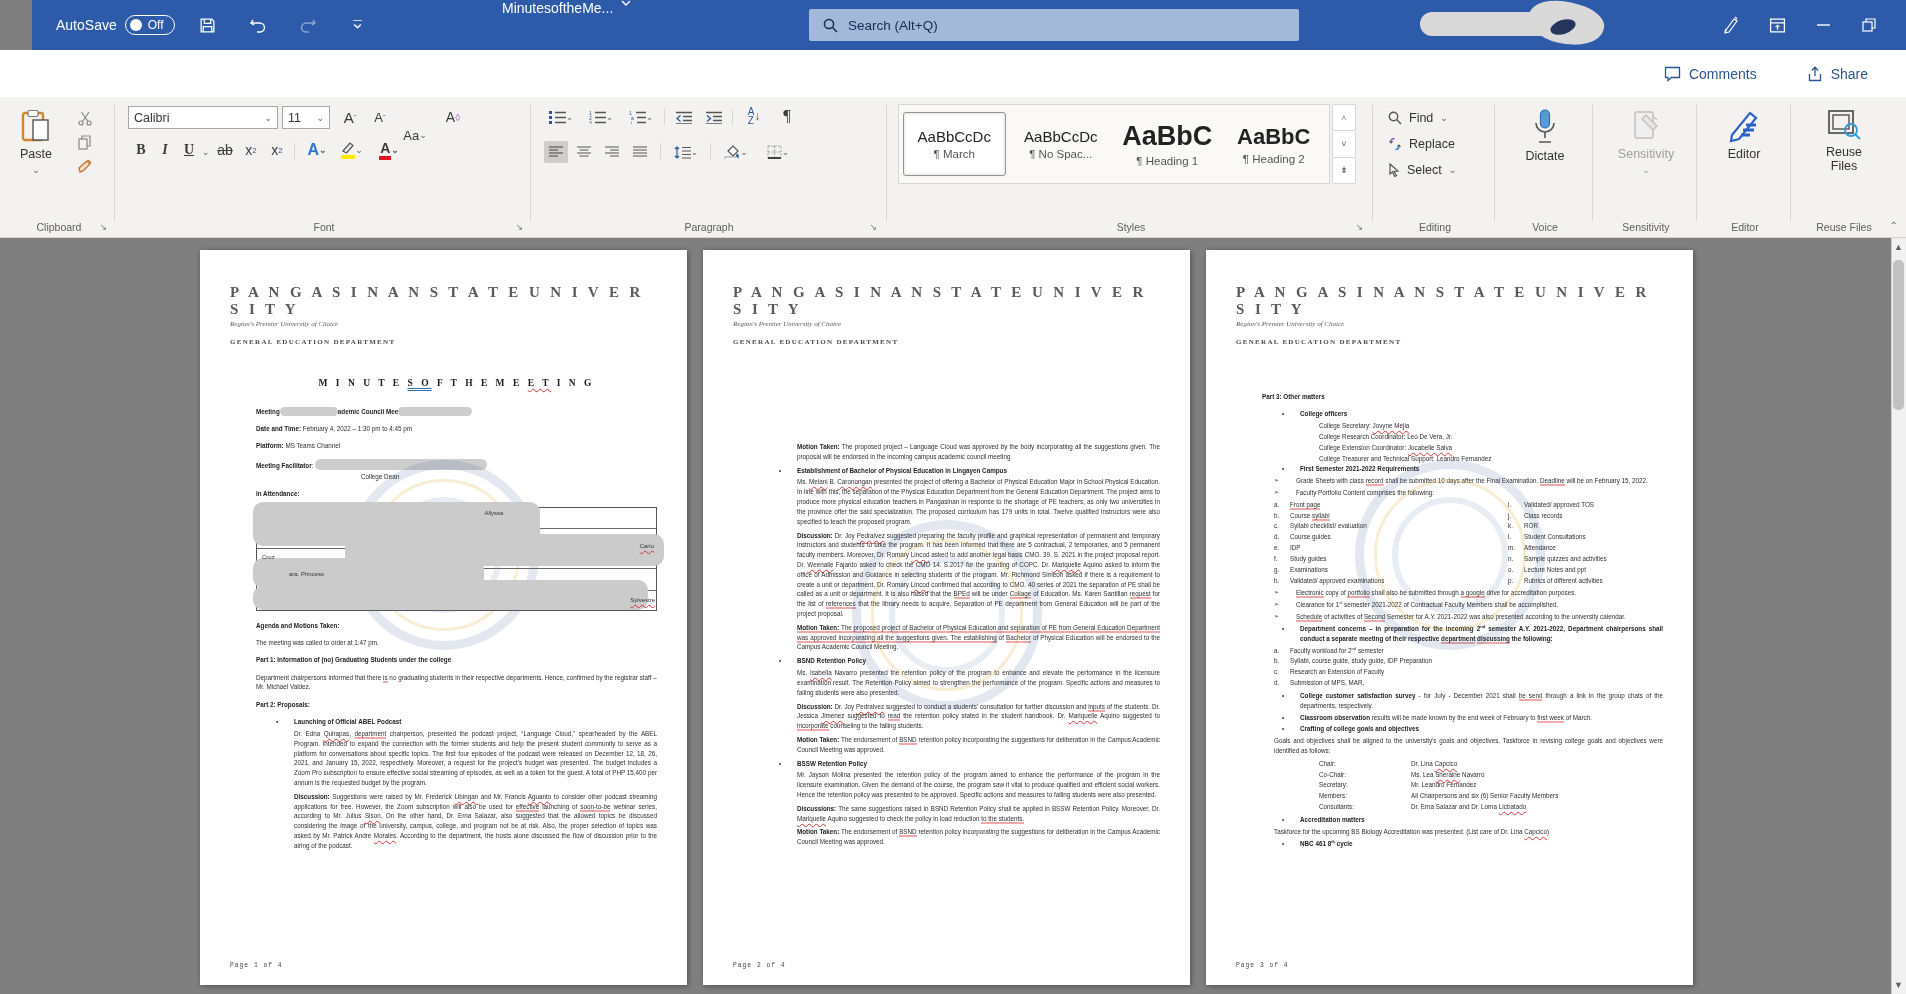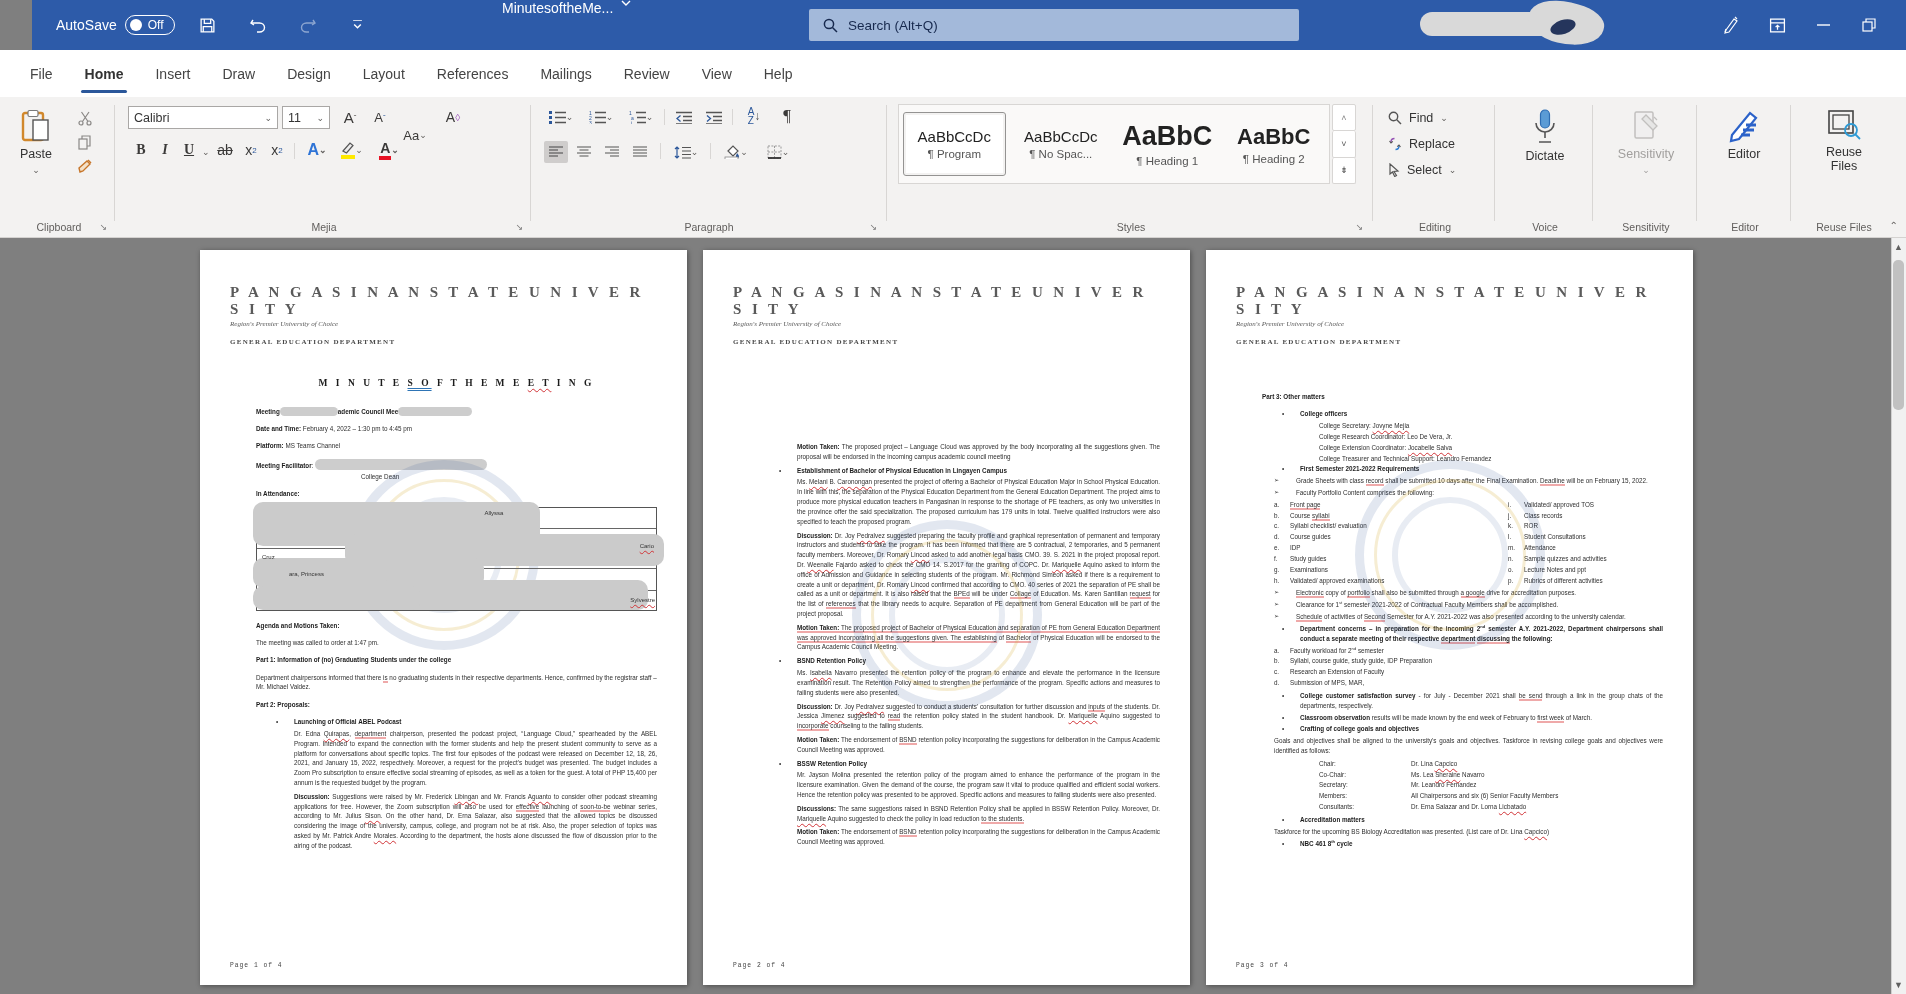--- a/index.html
+++ b/index.html
@@ -174,33 +174,34 @@
     </span>
     <span class="winbtn">
       <svg width="13" height="13" viewBox="0 0 13 13" stroke="#fff" stroke-width="1.3">
           <path d="M1 1l11 11M12 1 1 12"></path>
         </svg>
     </span>
   </div>
 </div>
 
 <div class="tabrow">
-  <div id="tabs" style="display: flex;">
-      <div class="tab">File</div>
-      <div class="tab active">Home</div>
-      <div class="tab">Insert</div>
-      <div class="tab">Draw</div>
-      <div class="tab">Design</div>
-      <div class="tab">Layout</div>
-      <div class="tab">References</div>
-      <div class="tab">Mailings</div>
-      <div class="tab">Review</div>
-      <div class="tab">View</div>
-      <div class="tab">Help</div>
-    </div>
+  <div class="tr-right">
+    <span class="tr-btn noborder">
+      <svg width="17" height="16" viewBox="0 0 17 16" fill="none" stroke="#29568f" stroke-width="1.3">
+          <path d="M1.5 1.5h14v10h-8l-3.5 3v-3h-2.5z"></path>
+        </svg>
+      <span>Comments</span>
+    </span>
+    <span class="tr-btn noborder">
+      <svg width="16" height="16" viewBox="0 0 16 16" fill="none" stroke="#29568f" stroke-width="1.3">
+          <path d="M8 10V1.5M4.8 4.5 8 1.2l3.2 3.3M2.5 8v6.5h11V8"></path>
+        </svg>
+      <span>Share</span>
+    </span>
+  </div>
 </div>
 
 <div class="ribbon">
 
   <div class="rgroup" style="left:8px;width:102px;">
     <div class="bigbtn" style="position:absolute;left:4px;top:6px;">
       <svg width="30" height="34" viewBox="0 0 30 34">
         <rect x="2" y="4" width="20" height="27" rx="2" fill="none" stroke="#d1882c" stroke-width="2.4"></rect>
         <rect x="7" y="1.5" width="10" height="6" rx="1.5" fill="#fff" stroke="#7a7a7a" stroke-width="1.2"></rect>
         <rect x="12" y="11" width="15" height="20" fill="#fff" stroke="#555" stroke-width="1.4"></rect>
@@ -260,21 +261,21 @@
         <svg width="14" height="12" viewBox="0 0 14 12" fill="none" stroke="#555" stroke-width="1.2">
             <path d="M2 9 9 1l3 2.5L5.5 11z" fill="#eee"></path>
           </svg>
       </span>
         <span class="chev">⌄</span>
     </span>
     <span class="rbtn" style="position:absolute;left:252px;top:42px;width:30px;height:22px;font-size:14px;font-weight:bold;">
       <span style="border-bottom:4px solid #e81123;padding:0 1px;">A</span>
         <span class="chev">⌄</span>
     </span>
-    <div class="glabel"><span>Mejia</span></div>
+    <div class="glabel"><span>Font</span></div>
     <span class="launcher">↘</span>
   </div>
   <div class="gsep" style="left:530px;"></div>
 
   <div class="rgroup" style="left:538px;width:342px;">
     <span class="rbtn" style="position:absolute;left:6px;top:8px;width:34px;height:24px;">
       <svg width="17" height="14" viewBox="0 0 17 14">
           <g fill="#2b579a">
             <rect x="0" y="1" width="3" height="3"></rect>
             <rect x="0" y="6" width="3" height="3"></rect>
@@ -383,21 +384,21 @@
     </span>
     <div class="glabel"><span>Paragraph</span></div>
     <span class="launcher">↘</span>
   </div>
   <div class="gsep" style="left:886px;"></div>
 
   <div class="rgroup" style="left:896px;width:470px;">
     <div style="position:absolute;left:2px;top:7px;width:432px;height:80px;border:1px solid #d8d6d4;background:#faf9f8;display:flex;align-items:center;padding:0 4px;gap:4px;" id="stylegallery">
         <div class="stylecard sel">
           <div class="sc-sample" style="font-size: 15px;">AaBbCcDc</div>
-          <div class="sc-label">¶ Program</div>
+          <div class="sc-label">¶ March</div>
         </div>
         <div class="stylecard">
           <div class="sc-sample" style="font-size: 15px;">AaBbCcDc</div>
           <div class="sc-label">¶ No Spac...</div>
         </div>
         <div class="stylecard">
           <div class="sc-sample" style="font-size: 27px; font-weight: bold;">AaBbC</div>
           <div class="sc-label">¶ Heading 1</div>
         </div>
         <div class="stylecard">

